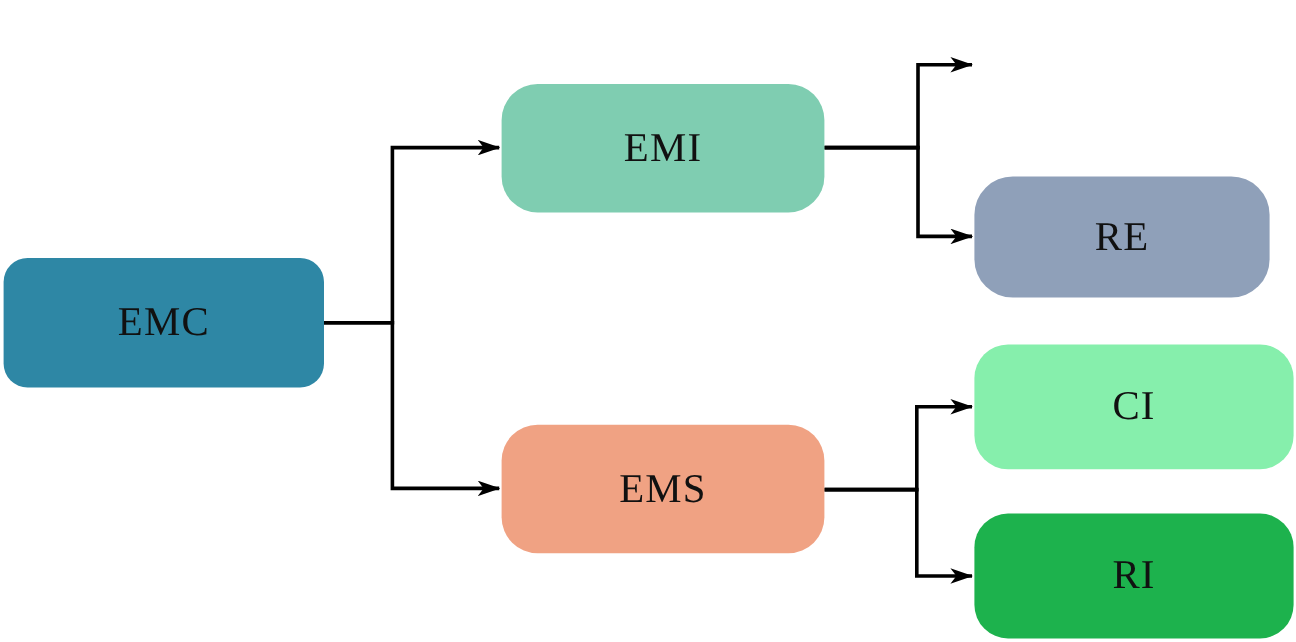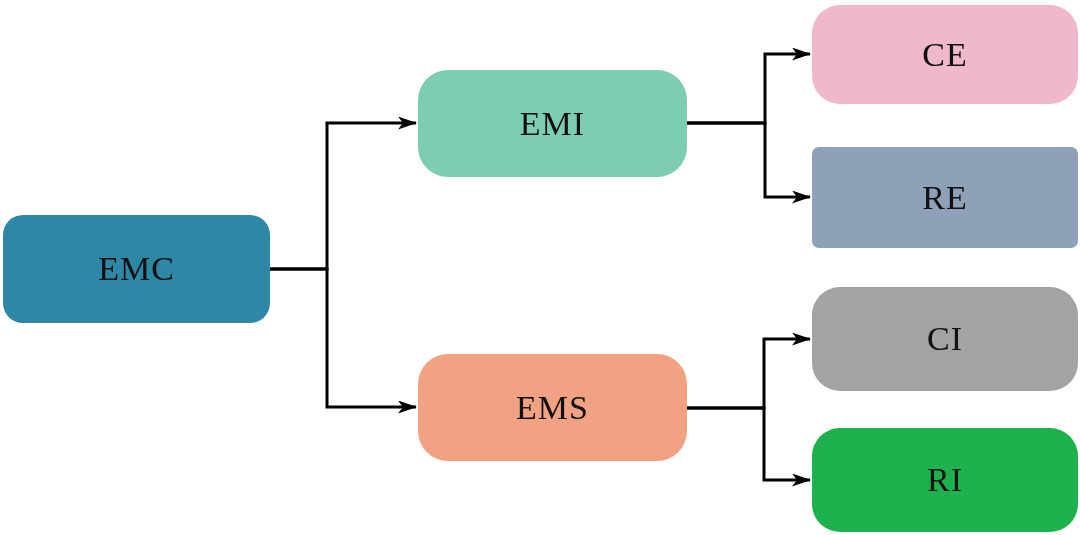--- a/index.html
+++ b/index.html
@@ -27,21 +27,21 @@
     align-items: center;
     justify-content: center;
     color: #111111;
     font-size: 34px;
     letter-spacing: 1px;
   }
   .node-emc { left: 3px;   top: 215px; width: 267px; height: 108px; border-radius: 20px; }
   .node-emi { left: 418px; top: 70px;  width: 269px; height: 107px; border-radius: 30px; }
   .node-ems { left: 418px; top: 354px; width: 269px; height: 107px; border-radius: 30px; }
   .node-ce  { left: 812px; top: 5px;   width: 266px; height: 99px;  border-radius: 28px; }
-  .node-re  { left: 812px; top: 147px; width: 266px; height: 101px; border-radius: 7px; }
+  .node-re  { left: 812px; top: 147px; width: 246px; height: 101px; border-radius: 32px; }
   .node-ci  { left: 812px; top: 287px; width: 266px; height: 104px; border-radius: 28px; }
   .node-ri  { left: 812px; top: 428px; width: 266px; height: 104px; border-radius: 28px; }
   .node-label { pointer-events: none; }
 </style>
 </head>
 <body>
 
 <div class="canvas">
 
   <svg class="edges-svg" viewBox="0 0 1080 535" xmlns="http://www.w3.org/2000/svg">
@@ -63,29 +63,26 @@
   </div>
 
   <div class="node node-emi" style="background: rgb(127, 205, 177); align-items: center;">
     <span class="node-label">EMI</span>
   </div>
 
   <div class="node node-ems" style="background: rgb(240, 162, 131);">
     <span class="node-label">EMS</span>
   </div>
 
-  <div class="node node-ce" style="background: rgb(240, 185, 201);">
-    <span class="node-label">CE</span>
-  </div>
 
   <div class="node node-re" style="background: rgb(143, 160, 185);">
     <span class="node-label">RE</span>
   </div>
 
-  <div class="node node-ci" style="background: #a3a3a3; text-align: center;">
+  <div class="node node-ci" style="background: #86efac; text-align: center;">
     <span class="node-label">CI</span>
   </div>
 
   <div class="node node-ri" style="background: rgb(29, 178, 77);">
     <span class="node-label">RI</span>
   </div>
 
 </div>
 
 </body></html>

